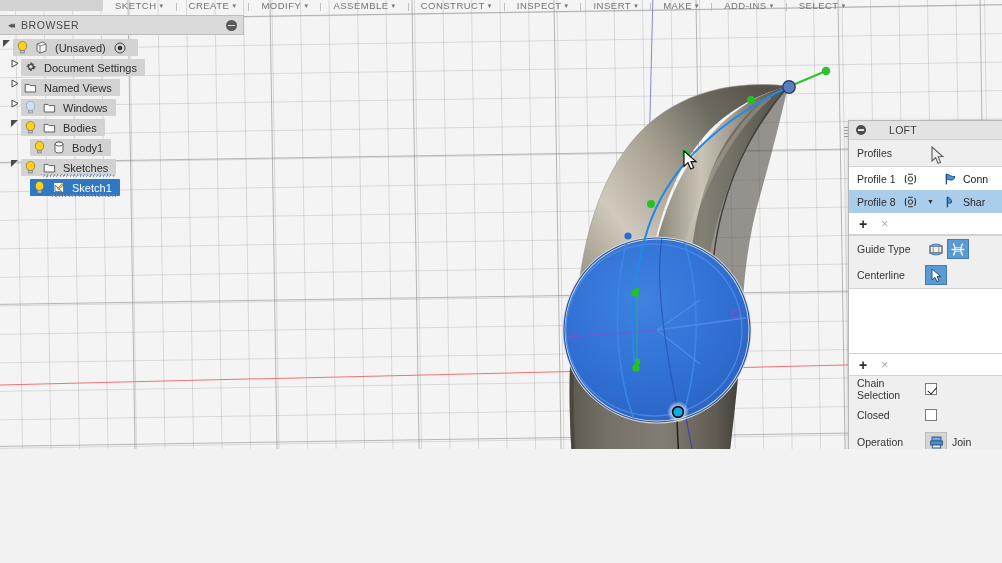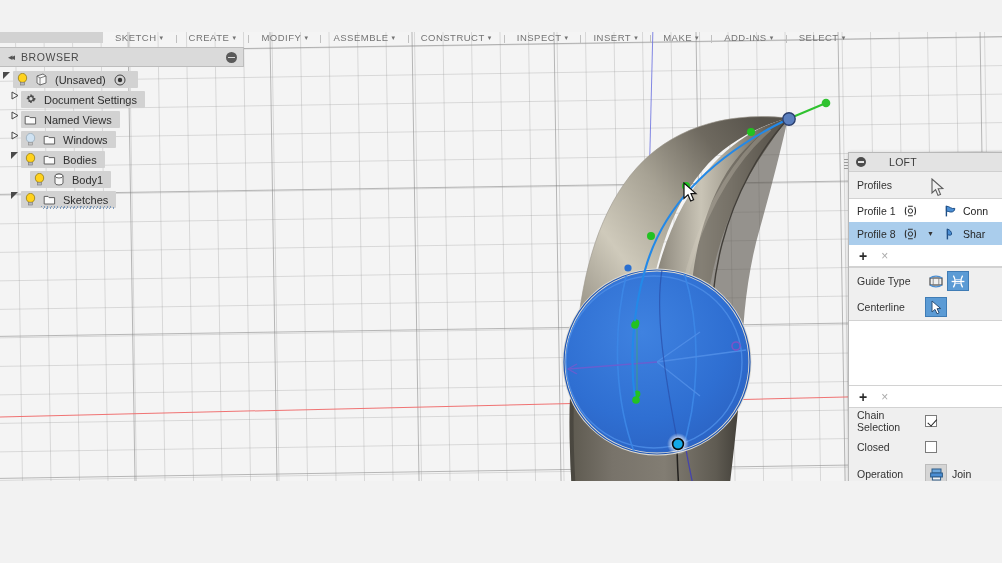--- a/index.html
+++ b/index.html
@@ -3,21 +3,21 @@
 <meta charset="utf-8">
 <title>Fusion 360 — Loft</title>
 <style>
   * { box-sizing: border-box; margin: 0; padding: 0; }
   html, body {
     width: 1002px; height: 563px;
     overflow: hidden;
     font-family: "Liberation Sans", sans-serif;
     background: #f2f2f2;
   }
-  #app { position: relative; width: 1002px; height: 449px; overflow: hidden; margin-top: 32px; }
+  #app { position: relative; width: 1002px; height: 449px; overflow: hidden; }
 
   
   #viewport {
     position: absolute; inset: 0;
     background: #f4f4f4;
     overflow: hidden;
   }
   .grid-plane {
     position: absolute;
     left: -30%; top: -30%;
@@ -559,20 +559,39 @@
           </span>
           <span class="ico">
             <svg width="13" height="12" viewBox="0 0 13 12">
                 <path d="M1.2 2.4 L5 2.4 L6.1 3.6 L11.6 3.6 L11.6 10 L1.2 10 Z" fill="#fafafa" stroke="#555" stroke-width=".9"></path>
               </svg>
           </span>
           <span class="lbl">Sketches</span>
         </span>
       </div>
 
+      <div class="row sel">
+        <span class="indent30"></span>
+        <span class="hit dashline">
+          <span class="ico">
+            <svg class="bulb" width="11" height="13" viewBox="0 0 11 13">
+                <ellipse cx="5.5" cy="5" rx="4.2" ry="4.6" fill="#ffd21e" stroke="#8a7000" stroke-width=".7"></ellipse>
+                <rect x="3.6" y="9.2" width="3.8" height="2.8" fill="#b9b9b9" stroke="#777" stroke-width=".6"></rect>
+              </svg>
+          </span>
+          <span class="ico">
+            <svg width="13" height="13" viewBox="0 0 13 13">
+                <rect x="1.4" y="1.4" width="10.2" height="10.2" fill="#fff" stroke="#3a6ea5" stroke-width="1"></rect>
+                <path d="M3 10.4 L3 4 L9.6 10.4 Z" fill="none" stroke="#3a6ea5" stroke-width=".9"></path>
+                <path d="M5.4 7.6 L10 2.6 L11.4 4 L6.6 8.8 Z" fill="#ffcf33" stroke="#6f5500" stroke-width=".7"></path>
+              </svg>
+          </span>
+          <span class="lbl">Sketch1</span>
+        </span>
+      </div>
 
 
     </div>
   </div>
 
 
   <div id="navbar">
     <div class="navgrp">
       <span class="navbtn">
         <svg width="16" height="16" viewBox="0 0 16 16">

